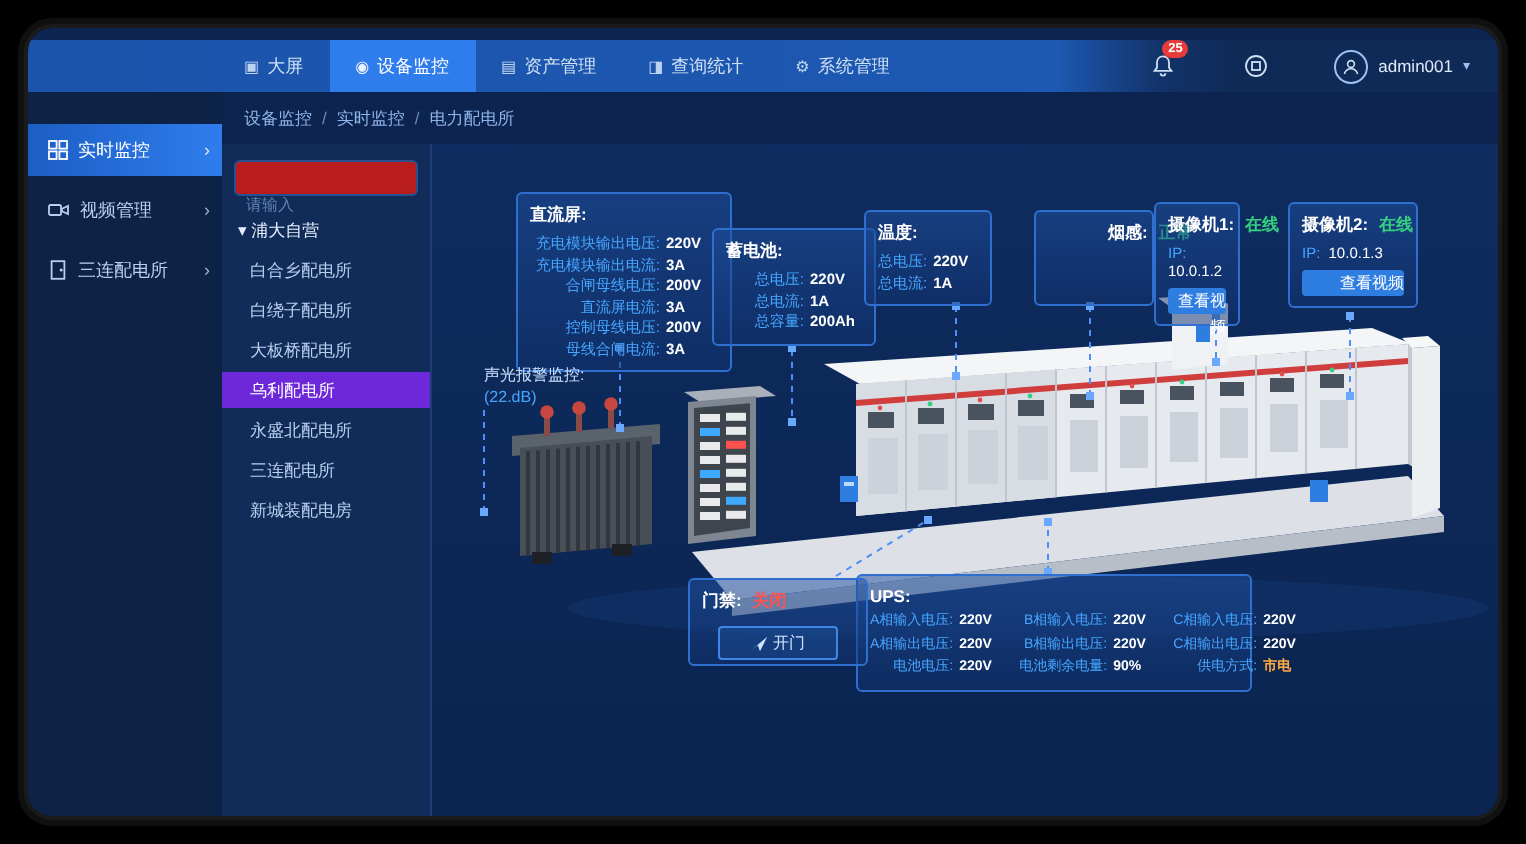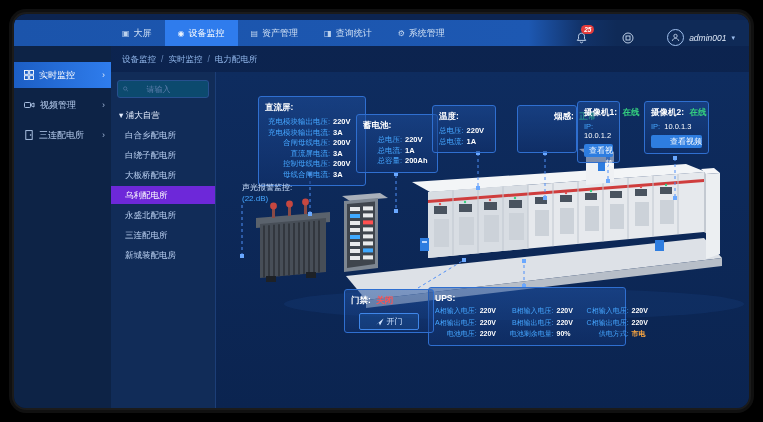--- a/index.html
+++ b/index.html
@@ -9,42 +9,42 @@
     box-shadow:0 0 0 2px #1b1b1b,0 0 0 5px #101010,0 12px 30px rgba(0,0,0,.9);}
   .abs{position:absolute;}
 
   
   .nav{left:0;top:6px;right:0;height:26px;display:flex;align-items:stretch;
     background:linear-gradient(90deg,#1b54ab 0%,#1d58b2 70%,#12336a 77%,#0f2a57 82%,#0f2a57 100%);}
   .nav-items{display:flex;margin-left:95px;}
   .nav-item{display:flex;align-items:center;gap:4px;padding:0 13px;color:#cfe0f5;font-size:9px;cursor:pointer;white-space:nowrap;}
   .nav-item.active{background:#2f7ced;color:#fff;}
   .nav-glyph{font-size:8px;opacity:.9;}
-  .nav-right{margin-left:auto;display:flex;align-items:flex-end;gap:31px;padding-right:14px;font-style:italic;}
+  .nav-right{margin-left:auto;display:flex;align-items:center;gap:31px;padding-right:14px;}
   .icon-btn{position:relative;width:16px;height:16px;display:flex;align-items:center;justify-content:center;cursor:pointer;}
   .badge{position:absolute;top:-5px;left:8px;background:#e53b3b;color:#fff;font-size:6.5px;border-radius:6px;padding:0 3px;line-height:9px;font-weight:bold;}
   .user{display:flex;align-items:center;gap:5px;color:#dfe9f8;font-size:8.5px;cursor:pointer;}
   .avatar{width:15px;height:15px;border-radius:50%;border:1px solid #9fc0ee;display:flex;align-items:center;justify-content:center;}
   .caret{font-size:7px;color:#9fc0ee;}
 
   
   .sidebar{left:0;top:32px;width:97px;bottom:0;background:#0d2346;padding-top:12px;box-sizing:border-box;}
   .side-item{display:flex;align-items:center;gap:5px;height:26px;margin:4px 0;padding:0 6px 0 10px;color:#b9cff0;font-size:9px;cursor:pointer;}
   .side-item.active{background:linear-gradient(90deg,#1c5ec4,#2f7ded);color:#fff;}
   .side-chev{margin-left:auto;font-size:9px;opacity:.85;}
 
   
   .crumbs{left:108px;top:40px;display:flex;gap:5px;color:#8fb4e8;font-size:8.5px;}
   .crumb{cursor:pointer;}
   .crumb-sep{opacity:.7;}
 
   
   .tree{left:97px;top:58px;width:105px;bottom:0;background:#112c58;border-right:1px solid #1c3e77;
     padding:8px 6px 0 6px;box-sizing:border-box;}
-  .search{display:flex;align-items:center;gap:16px;height:16px;background:#0c4a6e;border:1px solid #27508f;border-radius:3px;padding:0 5px;}
+  .search{display:flex;align-items:center;gap:16px;height:16px;background:#b91c1c;border:1px solid #27508f;border-radius:3px;padding:0 5px;flex-direction:column;}
   .search input{background:transparent;border:0;outline:0;color:#cfe0f5;font-size:8px;width:100%;font-family:inherit;}
   .search input::placeholder{color:#5f7fae;}
   .tree-group{color:#e6efff;font-size:8.5px;margin:12px 0 4px 2px;cursor:pointer;}
   .tree-item{color:#b9cff0;font-size:8.5px;height:18px;line-height:18px;padding-left:14px;margin:2px -6px;cursor:pointer;white-space:nowrap;}
   .tree-item.selected{background:#6d28d9;color:#fff;}
 
   
   .main{left:202px;top:58px;right:0;bottom:0;background:linear-gradient(180deg,#0e2c5f 0%,#0b2450 100%);}
   .scene{left:0;top:0;width:735px;height:394px;pointer-events:none;}
 

